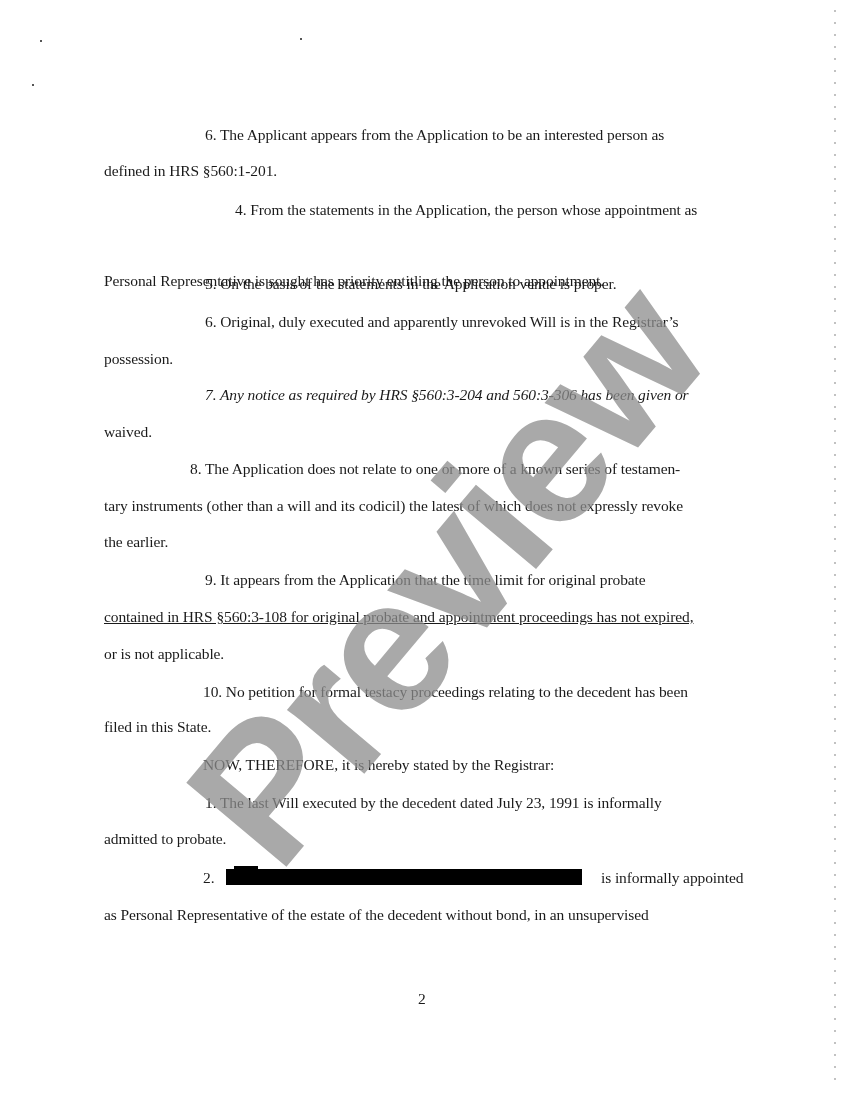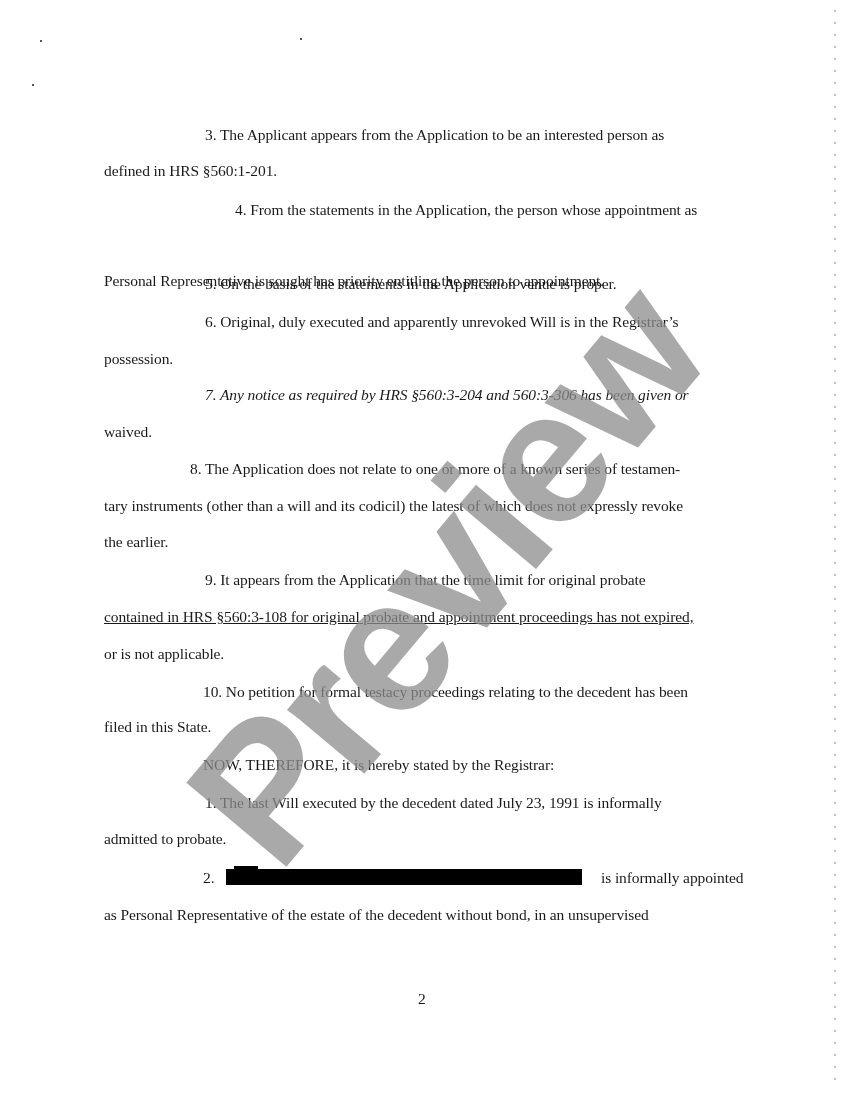--- a/index.html
+++ b/index.html
@@ -29,21 +29,21 @@
 </head>
 <body>
 
 <div class="page">
   <div class="edge"></div>
   <div class="speck" style="left:40px;top:40px"></div>
   <div class="speck" style="left:32px;top:84px"></div>
   <div class="speck" style="left:300px;top:38px"></div>
 
   <div id="lines">
-      <div class="line" style="left: 205px; top: 126px;">3.  The Applicant appears from the Application to be an interested person as</div>
+      <div class="line" style="left: 205px; top: 126px;">6.  The Applicant appears from the Application to be an interested person as</div>
       <div class="line" style="left: 104px; top: 162px; text-align: center;">defined in HRS §560:1-201.</div>
       <div class="line" style="left: 205px; top: 201px; margin-left: 30px;">4.  From the statements in the Application, the person whose appointment as</div>
       <div class="line" style="left: 104px; top: 238px; margin-top: 34px;">Personal Representative is sought has priority entitling the person to appointment.</div>
       <div class="line" style="left: 205px; top: 275px;">5.  On the basis of the statements in the Application venue is proper.</div>
       <div class="line" style="left: 205px; top: 313px;">6.  Original, duly executed and apparently unrevoked Will is in the Registrar’s</div>
       <div class="line" style="left: 104px; top: 350px;">possession.</div>
       <div class="line" style="left: 205px; top: 386px; font-style: italic;">7.  Any notice as required by HRS §560:3-204 and 560:3-306 has been given or</div>
       <div class="line" style="left: 104px; top: 423px; text-align: center;">waived.</div>
       <div class="line" style="left: 190px; top: 460px;">8.  The Application does not relate to one or more of a known series of testamen-</div>
       <div class="line" style="left: 104px; top: 497px;">tary instruments (other than a will and its codicil) the latest of which does not expressly revoke</div>

